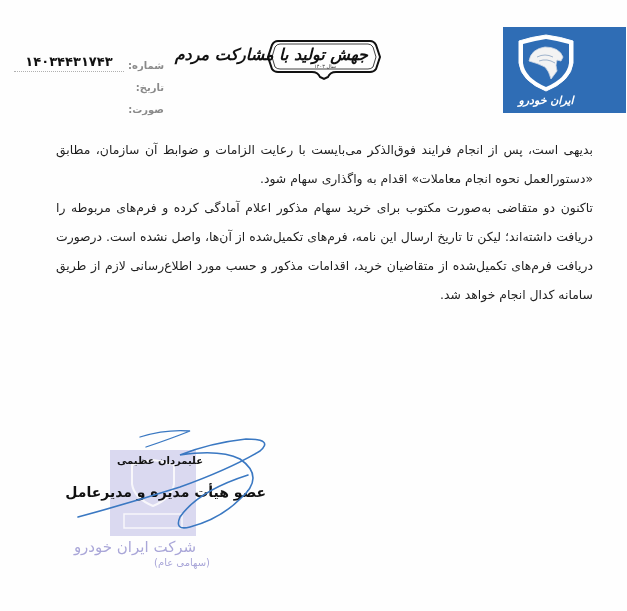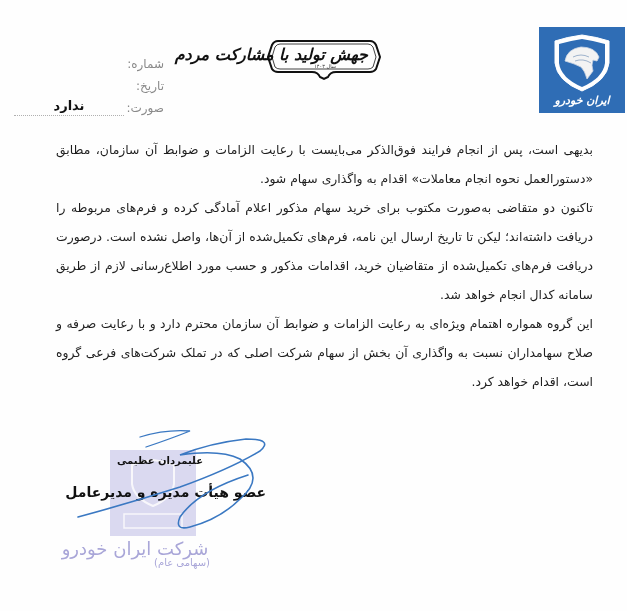--- a/index.html
+++ b/index.html
@@ -32,25 +32,26 @@
     }
     .meta-row {
       position: relative;
       height: 22px;
       display: flex;
       flex-direction: row;
       align-items: flex-end;
     }
     .meta-label {
       width: 40px;
-      font-size: 12px;
+      font-size: 10px;
       color: #8a8a8a;
       text-align: right;
       padding-bottom: 1px;
       white-space: nowrap;
+      font-weight: bold;
     }
     .meta-value {
       flex: 1;
       border-bottom: 1px dotted #b0b0b0;
       text-align: center;
       font-weight: bold;
       font-size: 13px;
       letter-spacing: 0.5px;
       color: #111;
       line-height: 18px;
@@ -86,25 +87,26 @@
       width: 22px;
       text-align: center;
       font-size: 5px;
       color: #333;
       direction: rtl;
     }
 
     
     .logo {
       position: absolute;
-      left: 539px;
+      left: 503px;
       top: 27px;
       width: 86px;
       height: 86px;
       background: #2f6db5;
+      padding-left: 37px;
     }
     .logo svg { position: absolute; left: 0; top: 0; }
     .logo-wordmark {
       position: absolute;
       left: 4px; bottom: 6px;
       width: 78px;
       text-align: center;
       direction: rtl;
       color: #ffffff;
       font-weight: bold;
@@ -143,21 +145,21 @@
       opacity: 0.75;
     }
     .stamp svg { position: absolute; left: 0; top: 0; }
     .stamp-company {
       position: absolute;
       left: 60px;
       top: 538px;
       width: 150px;
       text-align: center;
       direction: rtl;
-      font-size: 18px;
+      font-size: 15px;
       color: #a9a6d8;
       white-space: nowrap;
     }
     .stamp-type {
       position: absolute;
       left: 60px;
       top: 557px;
       width: 150px;
       direction: rtl;
       font-size: 10px;
@@ -198,27 +200,27 @@
     }
   </style>
 </head>
 <body>
 
 <div class="page">
 
   <div class="meta">
     <div class="meta-row">
       <span class="meta-label">شماره:</span>
+      <span class="meta-value">۱۴۰۳۴۴۳۱۷۴۳</span>
     </div>
     <div class="meta-row">
       <span class="meta-label">تاریخ:</span>
     </div>
     <div class="meta-row">
       <span class="meta-label">صورت:</span>
-      <span class="meta-value rtl">ندارد</span>
     </div>
   </div>
 
   <div class="slogan">
     <svg width="116" height="44" viewBox="0 0 116 44">
       <path d="M12 4 L104 4 Q108 4 110 8 L114 20 L110 32 Q108 35 104 35 L70 35 Q64 35 62 40 L58 42 L54 40 Q52 35 46 35 L12 35 Q8 35 6 32 L2 20 L6 8 Q8 4 12 4 Z" fill="none" stroke="#111" stroke-width="2"></path>
       <path d="M14 7 L102 7 Q105 7 107 10 L110 20 L107 30 Q105 32 102 32 L14 32 Q11 32 9 30 L6 20 L9 10 Q11 7 14 7 Z" fill="none" stroke="#111" stroke-width="0.8"></path>
     </svg>
     <span class="slogan-text">جهش تولید با مشارکت مردم</span>
     <span class="slogan-year">سال ۱۴۰۳</span>
@@ -231,21 +233,20 @@
       <path d="M26 34 Q28 22 42 20 Q56 20 60 30 L58 34 L54 33 Q52 38 54 44 L48 52 Q46 44 42 40 Q34 36 26 34 Z" fill="#f3f3f3" stroke="#cfd8e4" stroke-width="0.8"></path>
       <path d="M34 30 Q42 26 50 30" fill="none" stroke="#9fb3cc" stroke-width="1"></path>
       <path d="M36 34 Q44 31 52 36" fill="none" stroke="#9fb3cc" stroke-width="1"></path>
     </svg>
     <span class="logo-wordmark">ایران خودرو</span>
   </div>
 
   <div class="body-text">
     <p>بدیهی است، پس از انجام فرایند فوق‌الذکر می‌بایست با رعایت الزامات و ضوابط آن سازمان، مطابق «دستورالعمل نحوه انجام معاملات» اقدام به واگذاری سهام شود.</p>
     <p>تاکنون دو متقاضی به‌صورت مکتوب برای خرید سهام مذکور اعلام آمادگی کرده و فرم‌های مربوطه را دریافت داشته‌اند؛ لیکن تا تاریخ ارسال این نامه، فرم‌های تکمیل‌شده از آن‌ها، واصل نشده است. درصورت دریافت فرم‌های تکمیل‌شده از متقاضیان خرید، اقدامات مذکور و حسب مورد اطلاع‌رسانی لازم از طریق سامانه کدال انجام خواهد شد.</p>
-    <p>این گروه همواره اهتمام ویژه‌ای به رعایت الزامات و ضوابط آن سازمان محترم دارد و با رعایت صرفه و صلاح سهامداران نسبت به واگذاری آن بخش از سهام شرکت اصلی که در تملک شرکت‌های فرعی گروه است، اقدام خواهد کرد.</p>
   </div>
 
   <div class="stamp">
     <svg width="86" height="86" viewBox="0 0 86 86">
       <path d="M43 10 Q56 12 64 15 L64 34 Q62 48 43 56 Q24 48 22 34 L22 15 Q30 12 43 10 Z" fill="none" stroke="#ffffff" stroke-width="2" opacity="0.8"></path>
       <rect x="14" y="64" width="58" height="14" fill="none" stroke="#ffffff" stroke-width="1.5" opacity="0.8"></rect>
     </svg>
   </div>
   <span class="stamp-company">شرکت ایران خودرو</span>
   <span class="stamp-type">(سهامی عام)</span>

